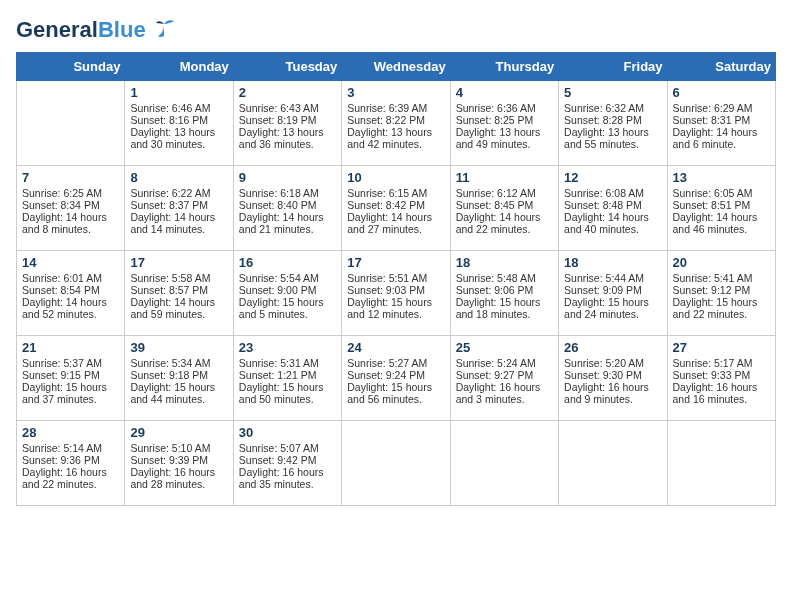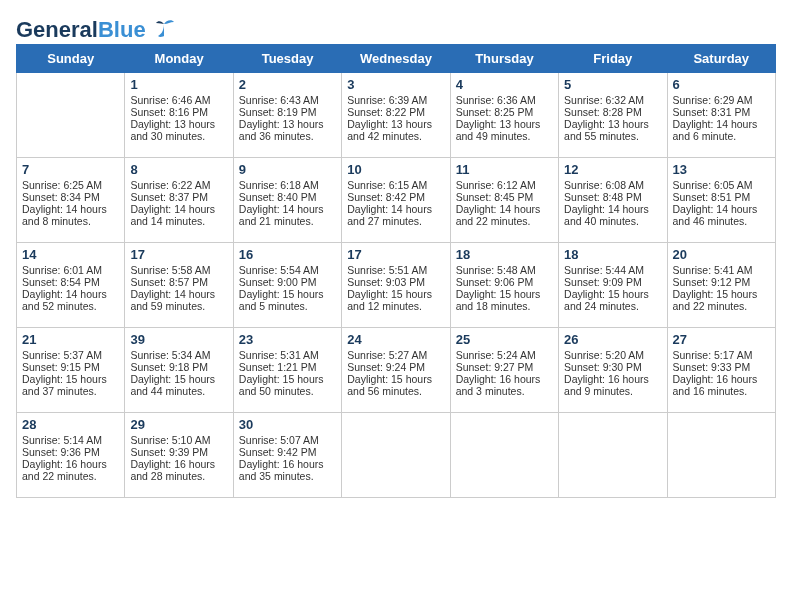--- a/index.html
+++ b/index.html
@@ -7,20 +7,21 @@
       font-family: Arial, sans-serif;
       background: #fff;
       width: 792px;
       min-height: 612px;
       padding: 16px;
     }
     .header {
       display: flex;
       justify-content: space-between;
       align-items: flex-start;
+      margin-bottom: 8px;
     }
     .logo {
       display: flex;
       flex-direction: column;
       align-items: flex-start;
     }
     .logo-wrapper {
       display: flex;
       align-items: center;
       gap: 4px;
@@ -41,21 +42,21 @@
       width: 100%;
       border-collapse: collapse;
       table-layout: fixed;
     }
     th {
       background-color: #2a6db5;
       color: #fff;
       font-size: 13px;
       font-weight: bold;
       padding: 6px 4px;
-      text-align: center;
+      text-align: right;
       border: 1px solid #2a6db5;
     }
     td {
       vertical-align: top;
       border: 1px solid #ccc;
       padding: 4px 5px;
       font-size: 10.5px;
       color: #333;
       height: 85px;
       background: #fff;

